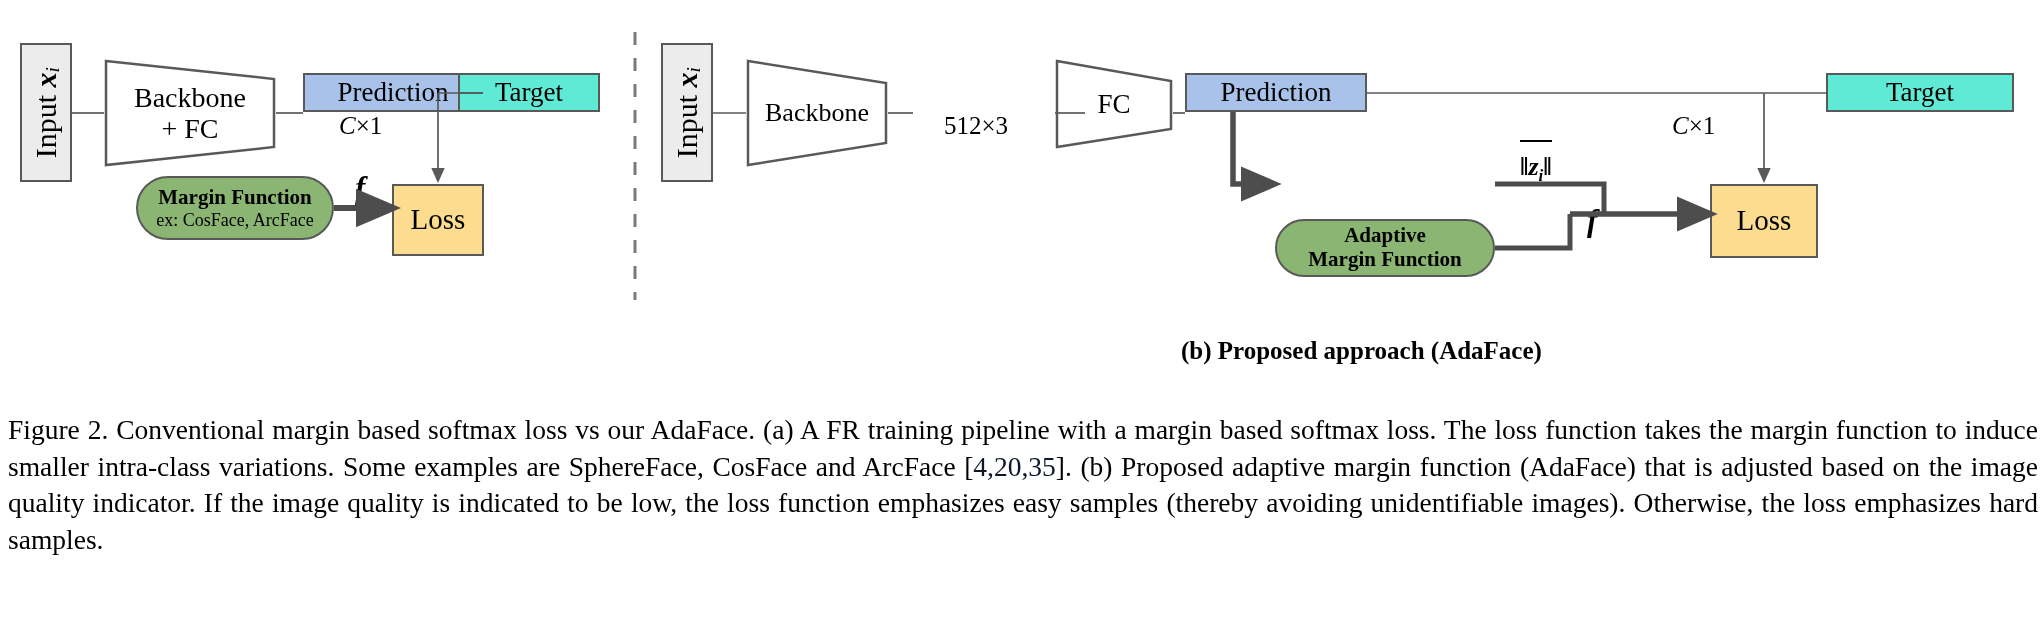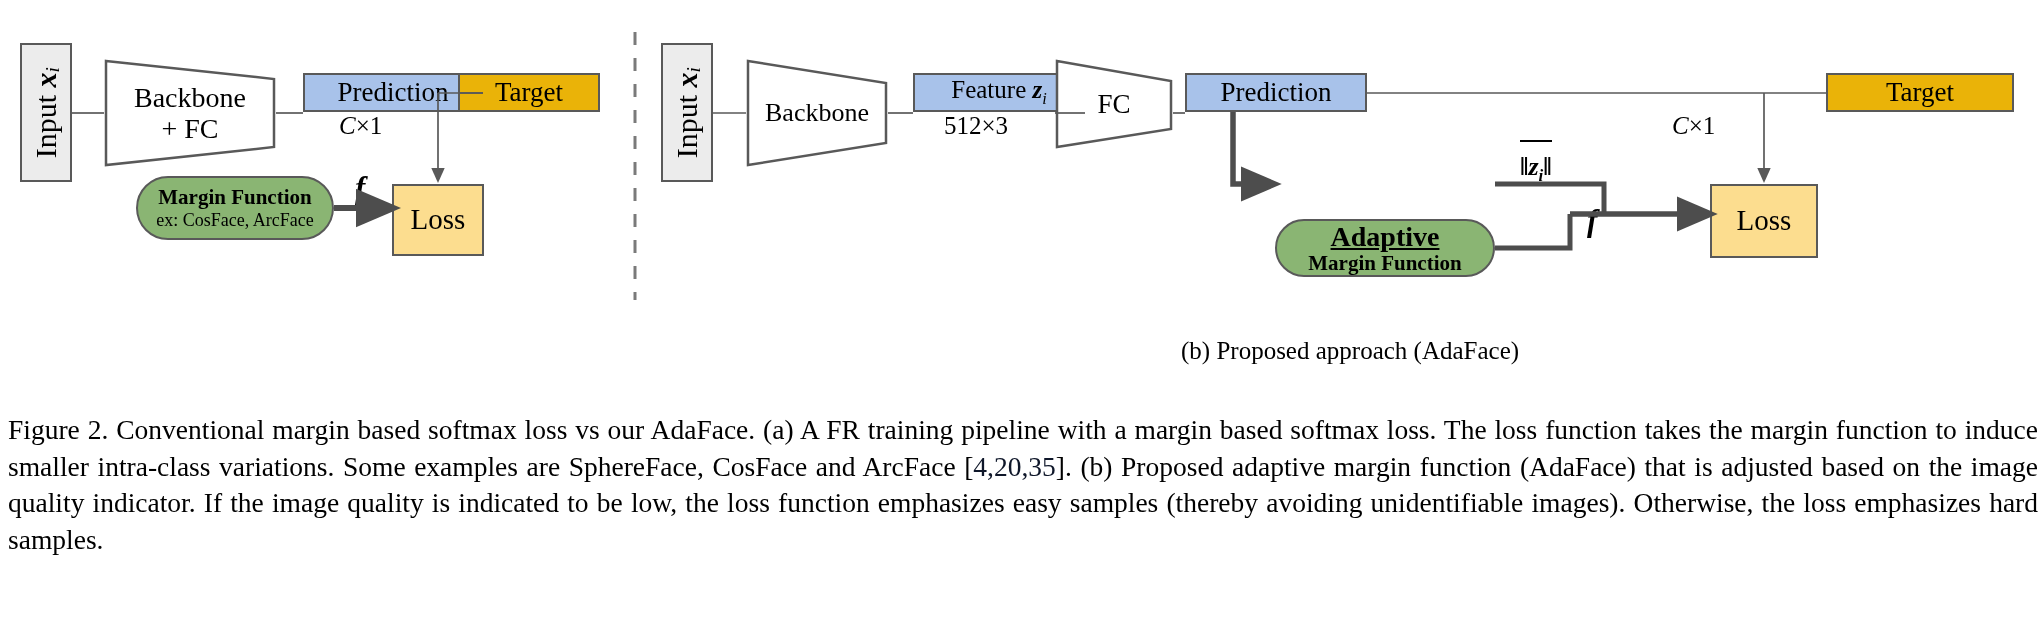--- a/index.html
+++ b/index.html
@@ -8,21 +8,21 @@
     font-family:"Liberation Serif","DejaVu Serif",serif;
     color:#000;overflow:hidden;position:relative;
   }
   #stage{position:relative;width:2044px;height:619px;}
 
   .box{position:absolute;box-sizing:border-box;border:2.5px solid #595959;
        display:flex;align-items:center;justify-content:center;
        text-align:center;line-height:1.1;}
   .gray{background:#ececec;}
   .blue{background:#a8c2ea;}
-  .pink{background:#eab308;}
+  .pink{background:#5eead4;}
   .yellow{background:#fcdd8f;text-align:center;}
   .pill{position:absolute;box-sizing:border-box;border:2.5px solid #595959;
         background:#8ab573;border-radius:999px;display:flex;flex-direction:column;
         align-items:center;justify-content:center;text-align:center;
         font-weight:bold;line-height:1.12;}
   .vtext{writing-mode:vertical-rl;transform:rotate(180deg);white-space:nowrap;}
 
   .lbl{position:absolute;white-space:nowrap;}
   .mathit{font-style:italic;}
   .bi{font-weight:bold;font-style:italic;}
@@ -87,26 +87,20 @@
 
   <div style="position:absolute;left:746px;top:59px;width:142px;height:108px;">
     <svg width="142" height="108" style="position:absolute;left:0;top:0;overflow:visible;">
       <polygon points="2,2 140,24 140,84 2,106" fill="#ffffff" stroke="#595959" stroke-width="2.5"></polygon>
     </svg>
   </div>
   <div style="position:absolute;left:746px;top:59px;width:142px;height:108px;display:flex;align-items:center;justify-content:center;font-size:26px;">
     <span>Backbone</span>
   </div>
 
-  <div class="box blue" style="left:913px;top:73px;width:172px;height:39px;font-size:25px;">
-    <span>
-      <span>Feature</span>
-      <span class="bi">z</span><sub style="font-style:italic;font-size:.65em;">i</sub>
-    </span>
-  </div>
   <div class="lbl" style="left:944px;top:112px;font-size:25px;">
     <span>512×3</span>
   </div>
 
   <div style="position:absolute;left:1055px;top:59px;width:118px;height:90px;">
     <svg width="118" height="90" style="position:absolute;left:0;top:0;overflow:visible;">
       <polygon points="2,2 116,22 116,70 2,88" fill="#ffffff" stroke="#595959" stroke-width="2.5"></polygon>
     </svg>
   </div>
   <div style="position:absolute;left:1055px;top:59px;width:118px;height:90px;display:flex;align-items:center;justify-content:center;font-size:27px;">
@@ -119,21 +113,21 @@
   <div class="lbl" style="left:1672px;top:112px;font-size:25px;">
     <span class="mathit">C</span><span>×1</span>
   </div>
 
   <div class="box pink" style="left:1826px;top:73px;width:188px;height:39px;font-size:27px;">
     <span>Target</span>
   </div>
 
 
   <div class="pill" style="left:1275px;top:219px;width:220px;height:58px;">
-    <span style="font-size:28px;text-decoration:underline;">Adaptive</span>
+    <span style="font-size:21px;">Adaptive</span>
     <span style="font-size:21px;">Margin Function</span>
   </div>
 
   <div class="lbl" style="left:1520px;top:140px;font-size:26px;font-weight:bold;">
     <span style="display:inline-block;border-top:2.2px solid #000;padding-top:11px;line-height:1.05;">
       <span>‖</span><span class="bi">z</span><sub style="font-style:italic;font-size:.65em;">i</sub><span>‖</span>
     </span>
   </div>
 
   <div class="lbl mathit" style="left:1587px;top:203px;font-size:31px;font-weight:bold;">
@@ -173,21 +167,21 @@
     <line x1="1367" y1="93" x2="1826" y2="93" stroke="#595959" stroke-width="1.7"></line>
     <line x1="1764" y1="93" x2="1764" y2="178" stroke="#595959" stroke-width="1.7" marker-end="url(#arrThin)"></line>
 
     <polyline points="1495,184 1604,184 1604,214" fill="none" stroke="#4d4d4d" stroke-width="5"></polyline>
 
     <polyline points="1495,248 1570,248 1570,214" fill="none" stroke="#4d4d4d" stroke-width="5"></polyline>
 
     <line x1="1570" y1="214" x2="1704" y2="214" stroke="#4d4d4d" stroke-width="5.5" marker-end="url(#arrThick)"></line>
   </svg>
 
-  <div class="subcap" style="left:1181px;top:337px;">
+  <div class="subcap" style="left:1181px;top:337px;font-weight:bold;">
     <span>(b) Proposed approach (AdaFace)</span>
   </div>
 
   <div id="caption">
     <span>Figure 2.</span>
     <span>Conventional margin based softmax loss vs our AdaFace. (a) A FR training pipeline with a margin based softmax loss. The loss</span>
     <span>function takes the margin function to induce smaller intra-class variations. Some examples are SphereFace, CosFace and ArcFace [</span><span class="cite">4,20,35</span><span>].</span>
     <span>(b) Proposed adaptive margin function (AdaFace) that is adjusted based on the image quality indicator. If the image quality is indicated to</span>
     <span>be low, the loss function emphasizes easy samples (thereby avoiding unidentifiable images). Otherwise, the loss emphasizes hard samples.</span>
   </div>

